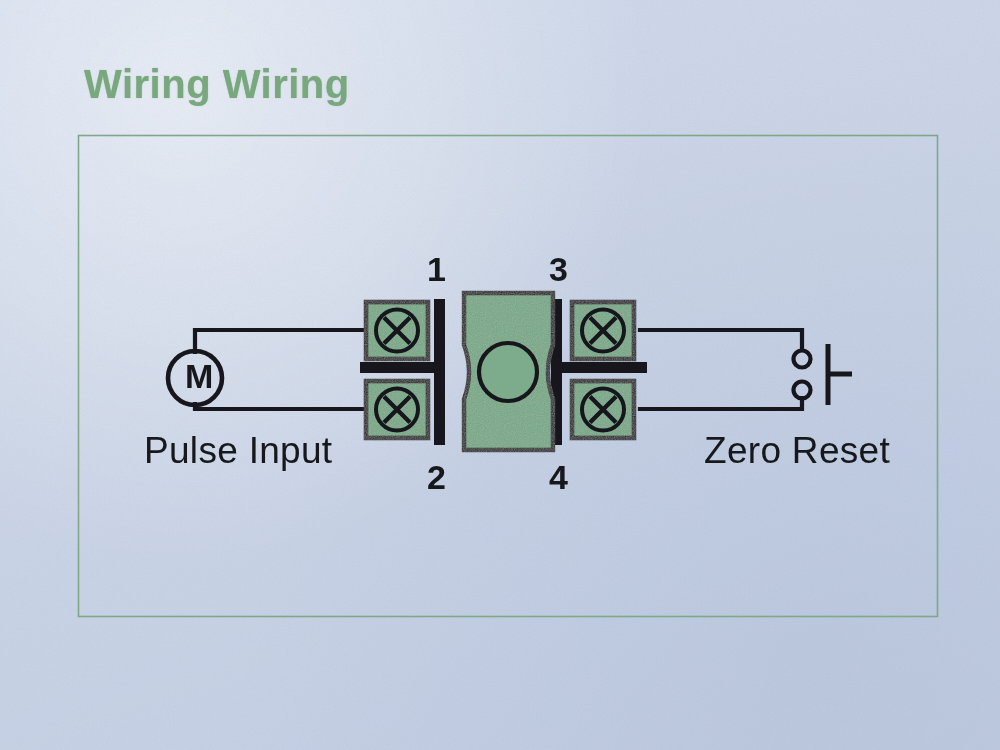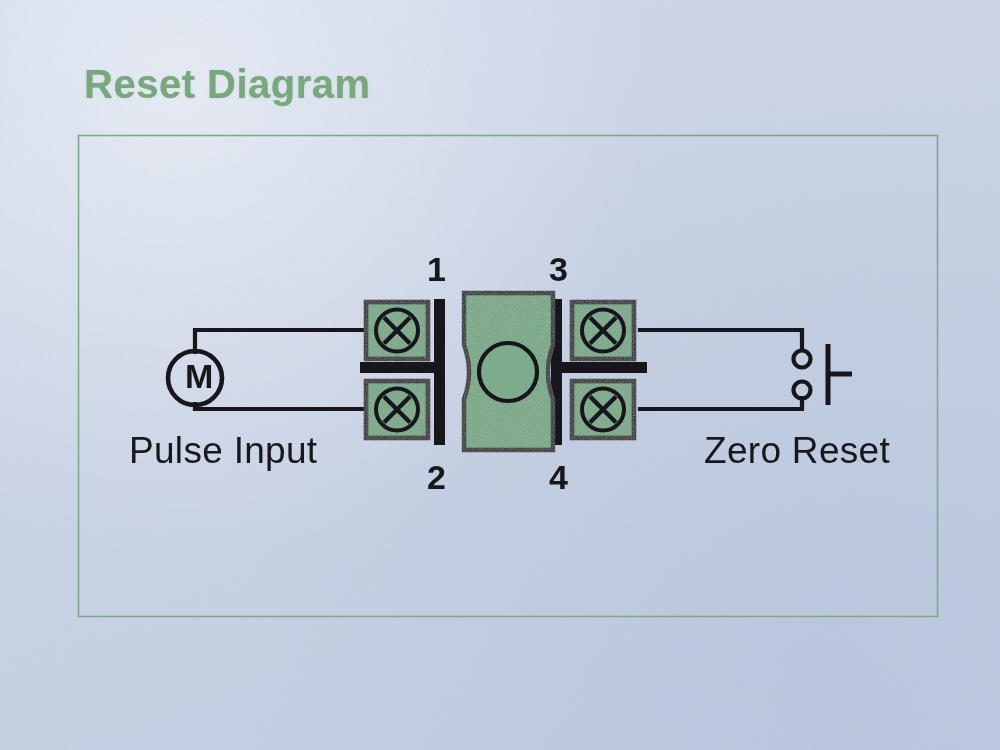--- a/index.html
+++ b/index.html
@@ -167,23 +167,23 @@
 
       <g>
         <rect x="572" y="381" width="62" height="57" fill="#74a884" stroke="#16181c" stroke-width="4.6" filter="url(#mottle)"></rect>
         <circle cx="603" cy="409.5" r="21" fill="none" stroke="#16181c" stroke-width="4"></circle>
         <path d="M 590 396.5 L 616 422.5 M 616 396.5 L 590 422.5" stroke="#16181c" stroke-width="4.4" fill="none"></path>
       </g>
 
     </g>
   </svg>
 
-  <div class="title">Reset Diagram</div>
+  <div class="title">Wiring Wiring</div>
 
-  <div class="lbl lbl-side" style="left:129px; top:430px;">Pulse Input</div>
+  <div class="lbl lbl-side" style="left:144px; top:430px;">Pulse Input</div>
 
   <div class="lbl lbl-side" style="left:681px; top:430px;margin-left:23px;">Zero Reset</div>
 
   <div class="lbl" style="left:185px; top:357px; font-size:34px; font-weight:bold;">M</div>
 
   <div class="lbl lbl-num" style="left:427px; top:250px;">1</div>
   <div class="lbl lbl-num" style="left:427px; top:458px;">2</div>
   <div class="lbl lbl-num" style="left:549px; top:250px;">3</div>
   <div class="lbl lbl-num" style="left:549px; top:458px;">4</div>
 

